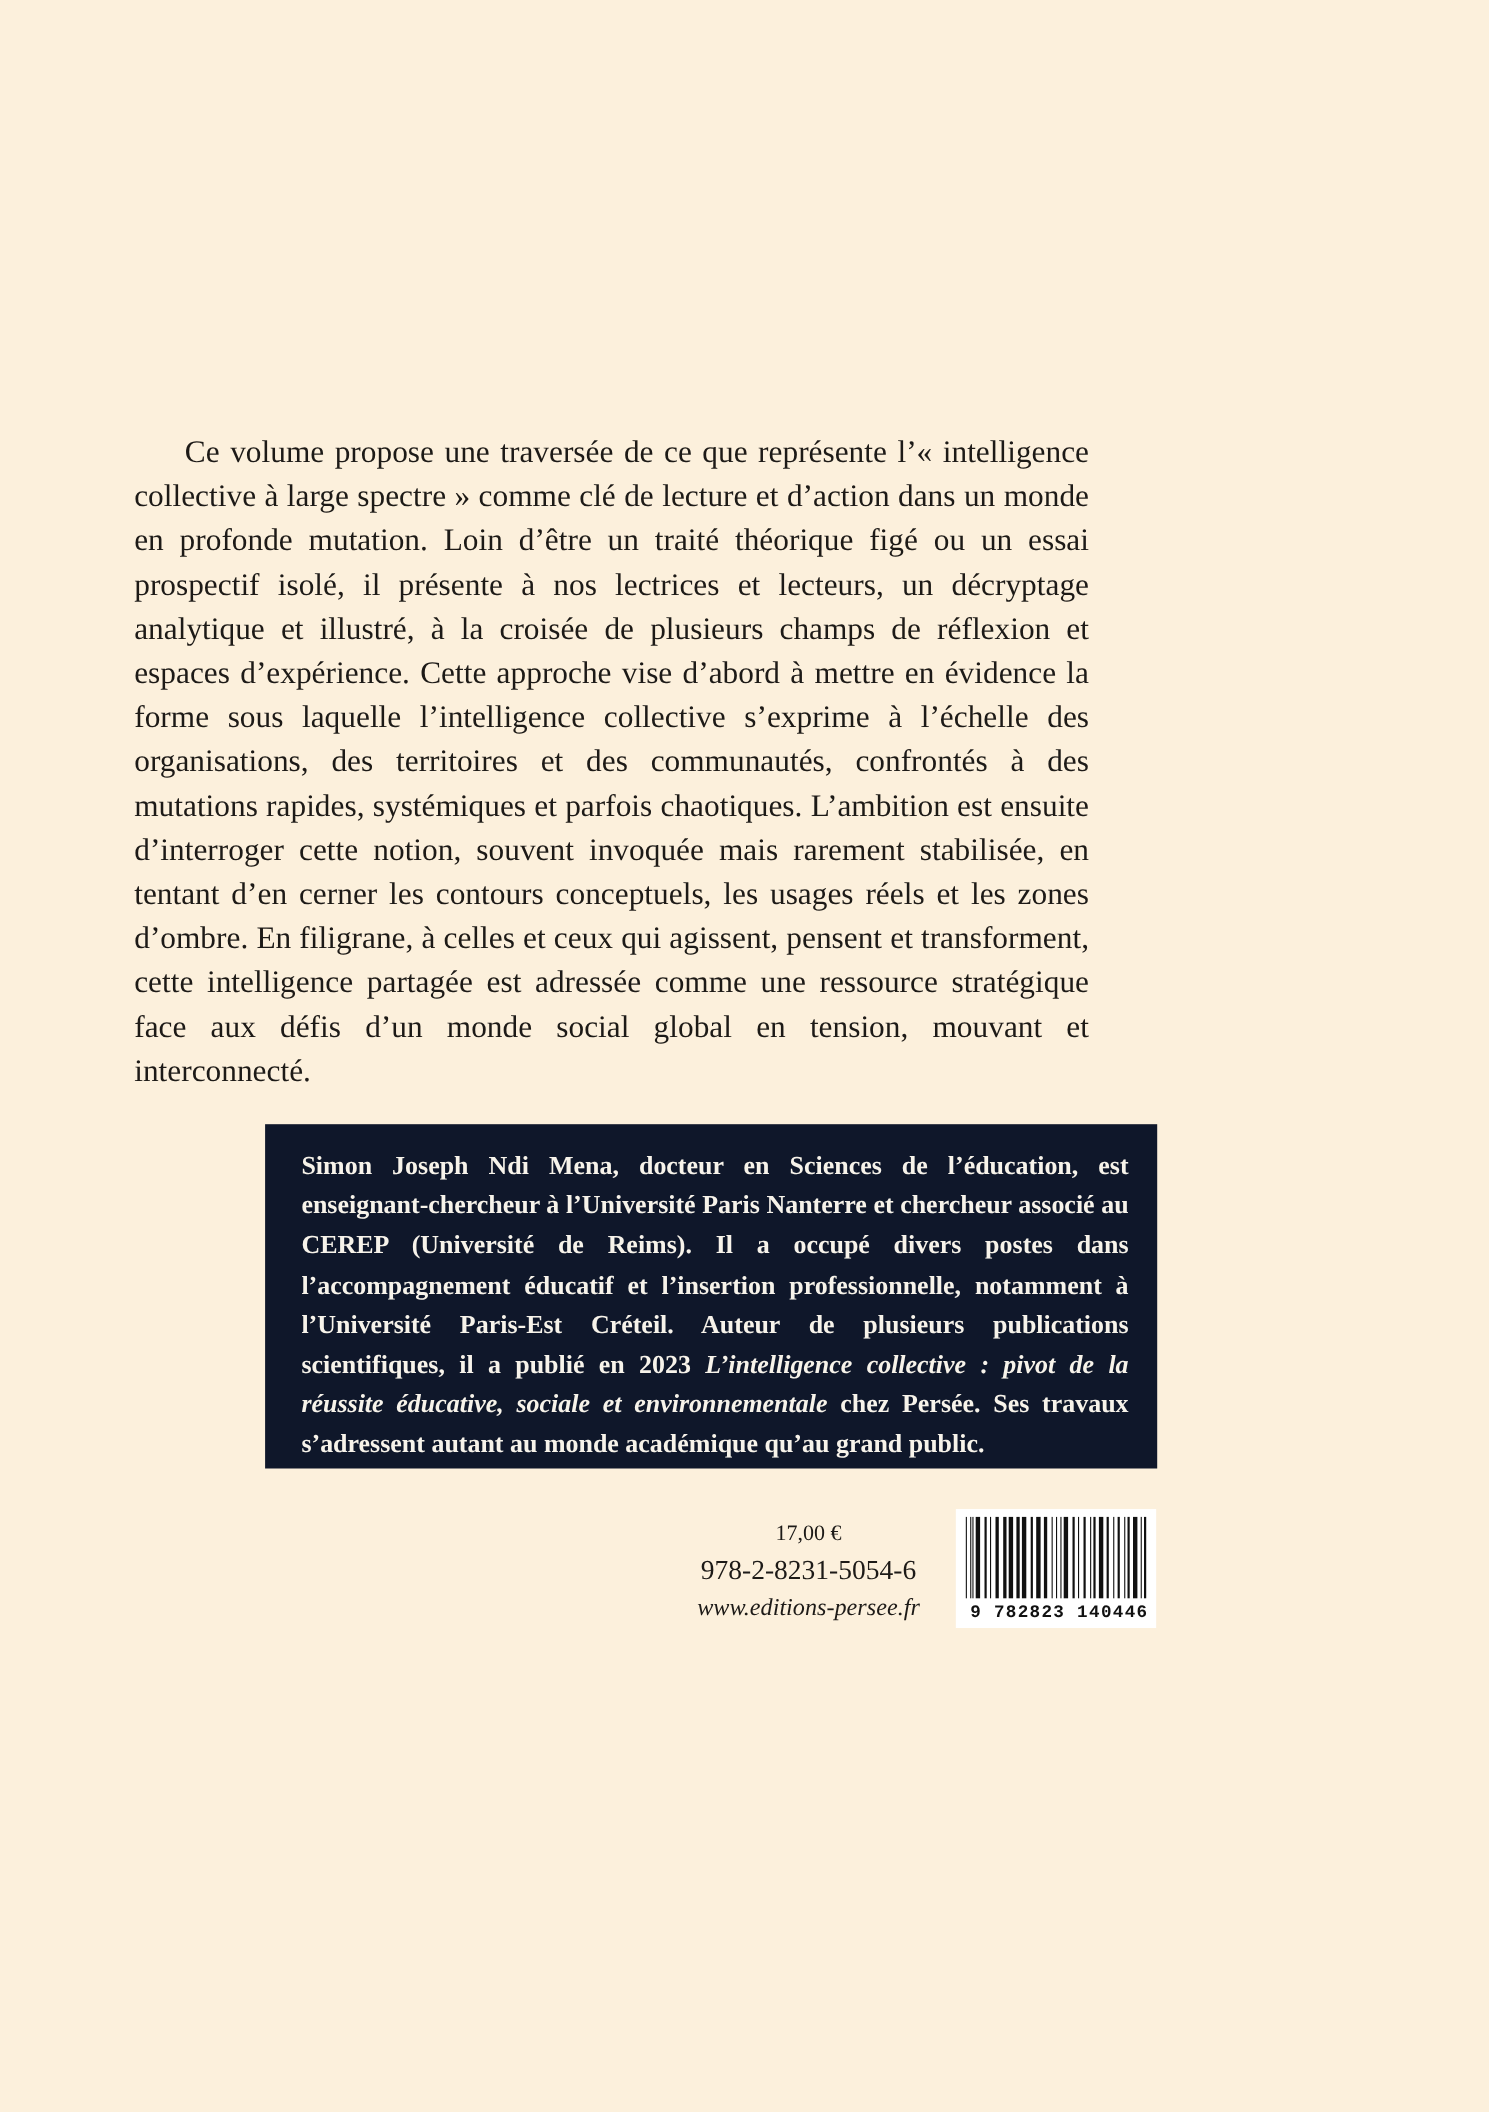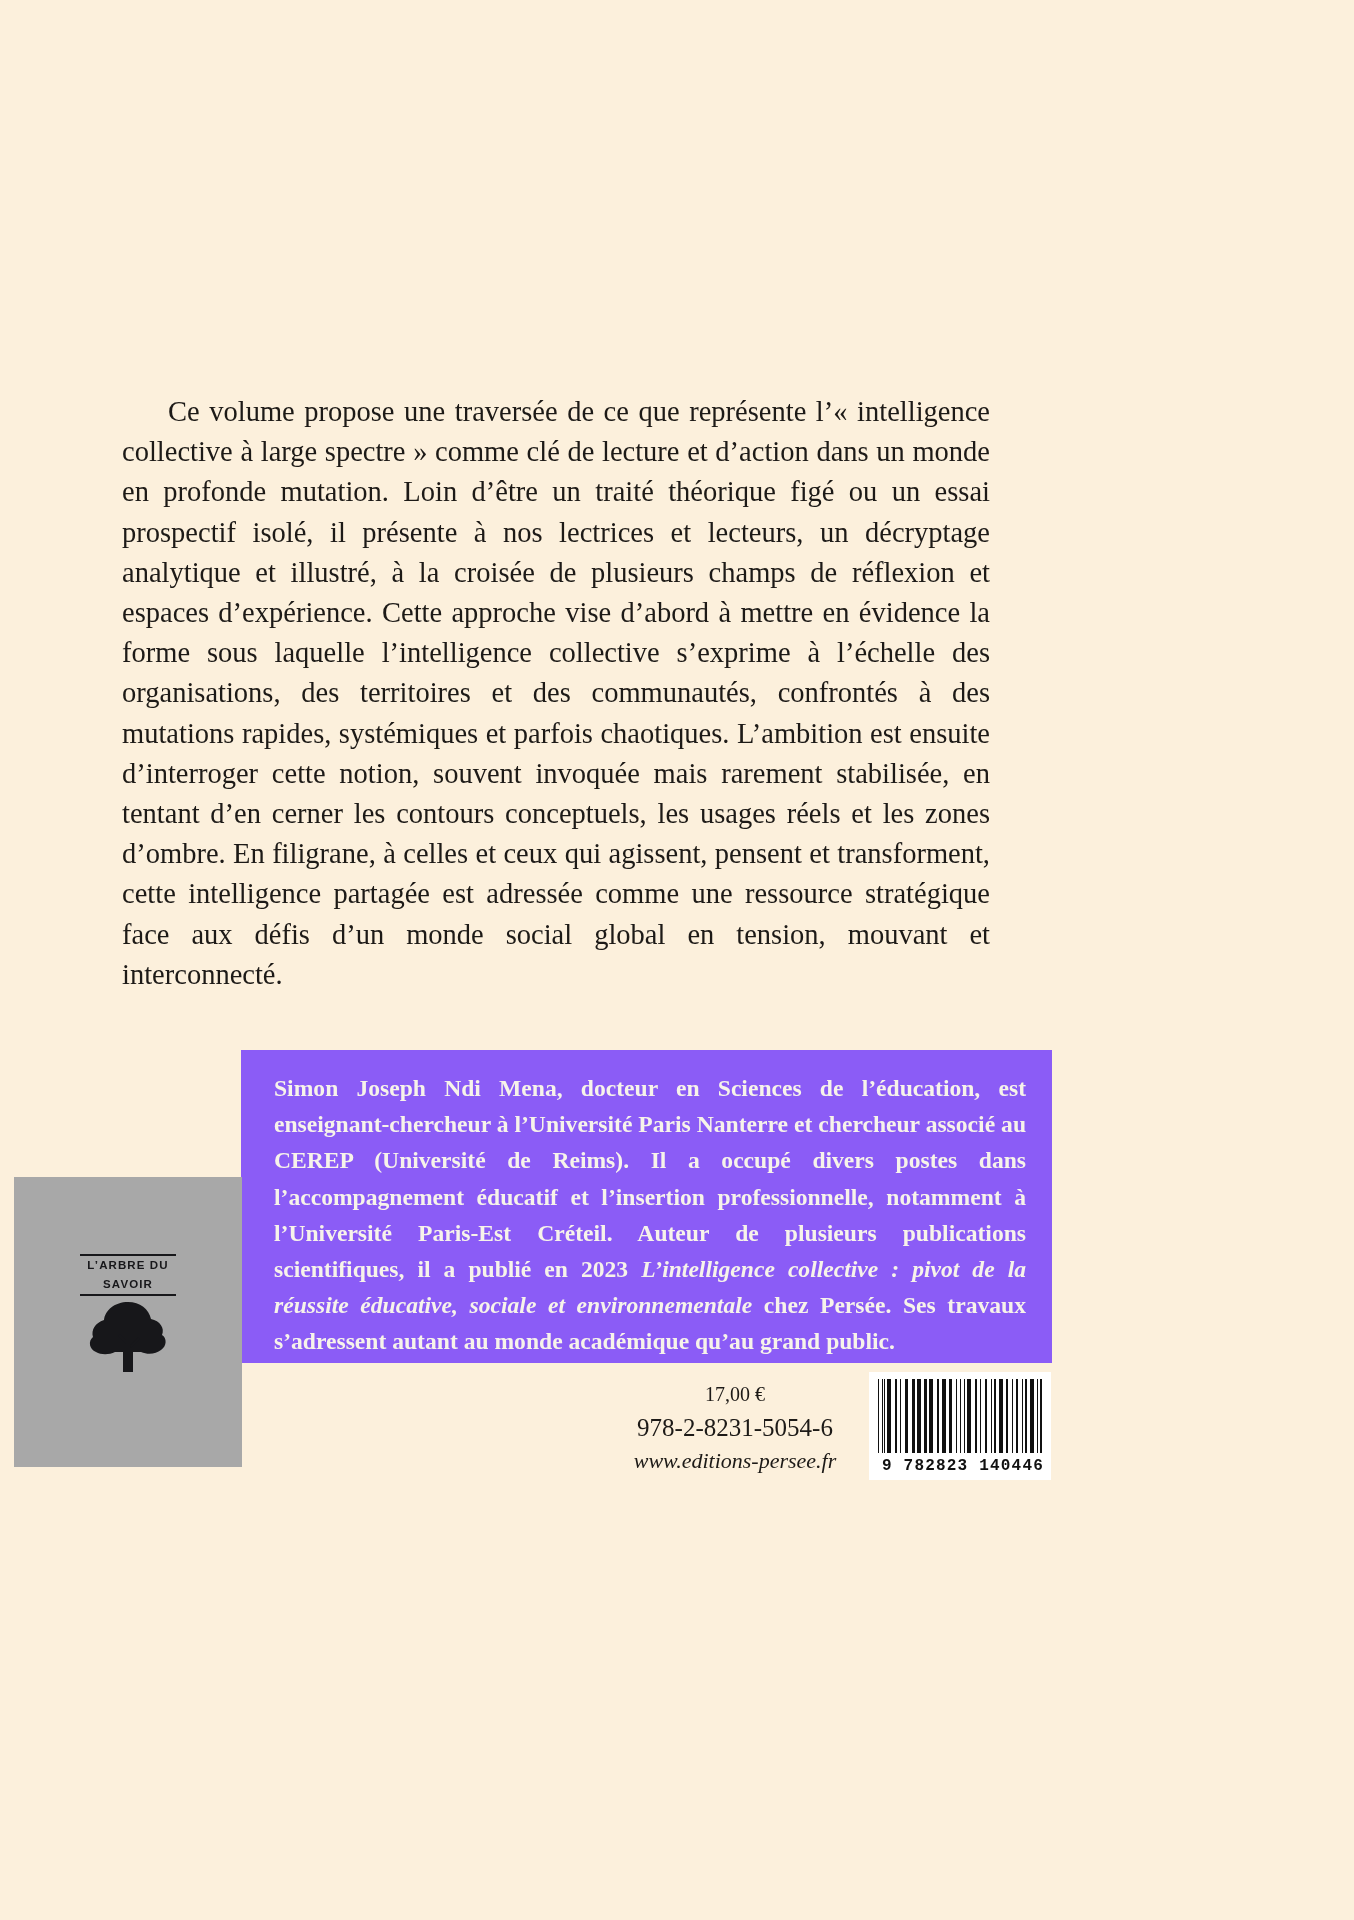--- a/index.html
+++ b/index.html
@@ -75,22 +75,21 @@
     hyphens: none;
   }
 
   
   .bio-panel {
     position: absolute;
     left: 241px;
     top: 1022px;
     width: 811px;
     height: 313px;
-    background: #8b5cf6;
-    margin-top: 28px;
+    background: #0f172a;
   }
   .bio-text {
     position: absolute;
     left: 33px;
     top: 20px;
     width: 752px;
     color: #f7f3ea;
     font-family: "Liberation Serif", serif;
     font-weight: 700;
     font-size: 23.6px;
@@ -208,37 +207,20 @@
 <div class="page">
 
 
 
   <div class="blurb">Ce volume propose une traversée de ce que représente l’« intelligence collective à large spectre » comme clé de lecture et d’action dans un monde en profonde mutation. Loin d’être un traité théorique figé ou un essai prospectif isolé, il présente à nos lectrices et lecteurs, un décryptage analytique et illustré, à la croisée de plusieurs champs de réflexion et espaces d’expérience. Cette approche vise d’abord à mettre en évidence la forme sous laquelle l’intelligence collective s’exprime à l’échelle des organisations, des territoires et des communautés, confrontés à des mutations rapides, systémiques et parfois chaotiques. L’ambition est ensuite d’interroger cette notion, souvent invoquée mais rarement stabilisée, en tentant d’en cerner les contours conceptuels, les usages réels et les zones d’ombre. En filigrane, à celles et ceux qui agissent, pensent et transforment, cette intelligence partagée est adressée comme une ressource stratégique face aux défis d’un monde social global en tension, mouvant et interconnecté.</div>
 
   <div class="bio-panel">
     <div class="bio-text"><span>Simon Joseph Ndi Mena, docteur en Sciences de l’éducation, est enseignant-chercheur à l’Université Paris Nanterre et chercheur associé au CEREP (Université de Reims). Il a occupé divers postes dans l’accompagnement éducatif et l’insertion professionnelle, notamment à l’Université Paris-Est Créteil. Auteur de plusieurs publications scientifiques, il a publié en 2023 </span><span class="work">L’intelligence collective : pivot de la réussite éducative, sociale et environnementale</span><span> chez Persée. Ses travaux s’adressent autant au monde académique qu’au grand public.</span></div>
   </div>
 
-  <div class="pub-block">
-    <div class="pub-logo">
-      <span class="line-top"></span>
-      <div class="name">L’ARBRE DU</div>
-      <div class="name">SAVOIR</div>
-      <span class="line-bottom"></span>
-      <div class="tree">
-        <svg width="86" height="74" viewBox="0 0 86 74" xmlns="http://www.w3.org/2000/svg">
-          <g fill="#17171a">
-            <path d="M43 2 C30 2 20 10 19 20 C10 23 6 30 8 37 C3 41 4 49 11 52 C16 55 24 55 30 52 L38 52 L38 72 L48 72 L48 52 L56 52 C63 55 71 54 76 50 C82 46 82 38 77 35 C80 28 75 21 66 19 C64 9 55 2 43 2 Z"></path>
-            <path d="M41 44 L33 36 L35 34 L41 40 Z"></path>
-            <path d="M45 46 L53 37 L55 39 L46 48 Z"></path>
-          </g>
-        </svg>
-      </div>
-    </div>
-  </div>
 
   <div class="footer-info">
     <div class="price">17,00 €</div>
     <div class="isbn">978-2-8231-5054-6</div>
     <div class="website">www.editions-persee.fr</div>
   </div>
 
   <div class="barcode-box">
     <div class="bars" id="bars">
         <span style="width: 1.45px; margin-right: 0.6px;"></span>

